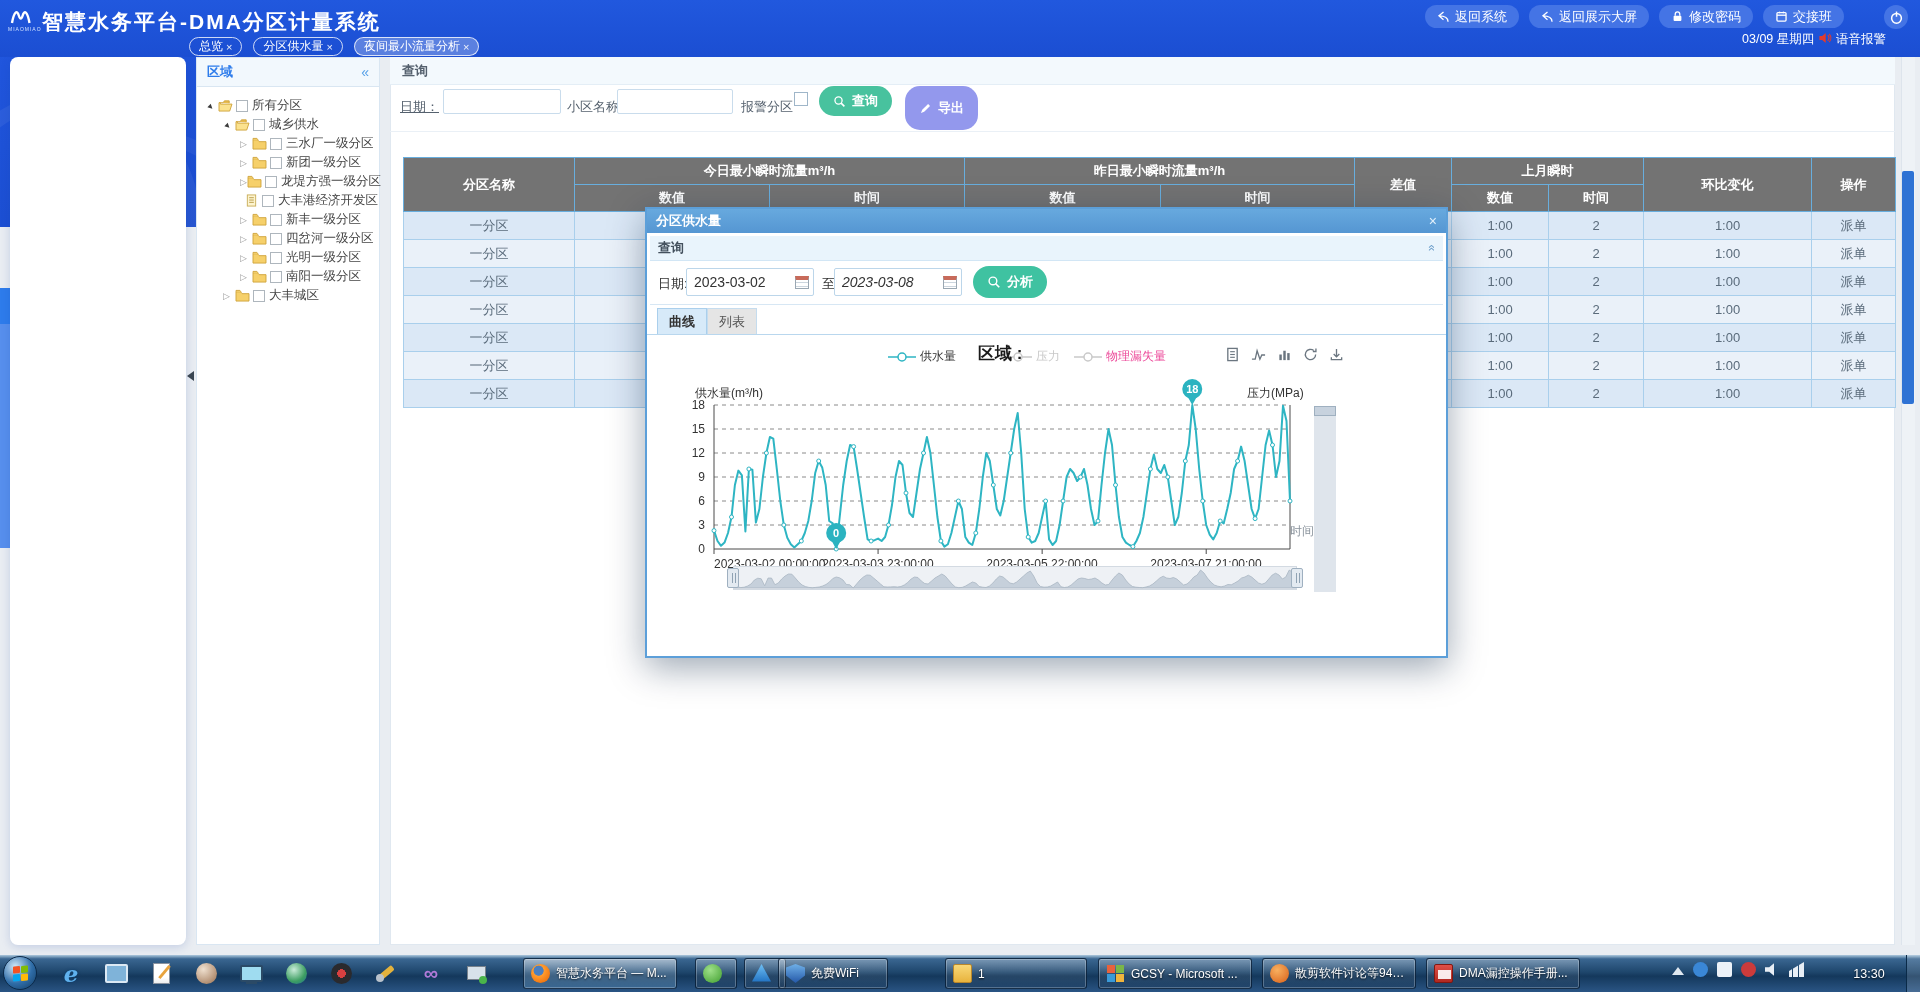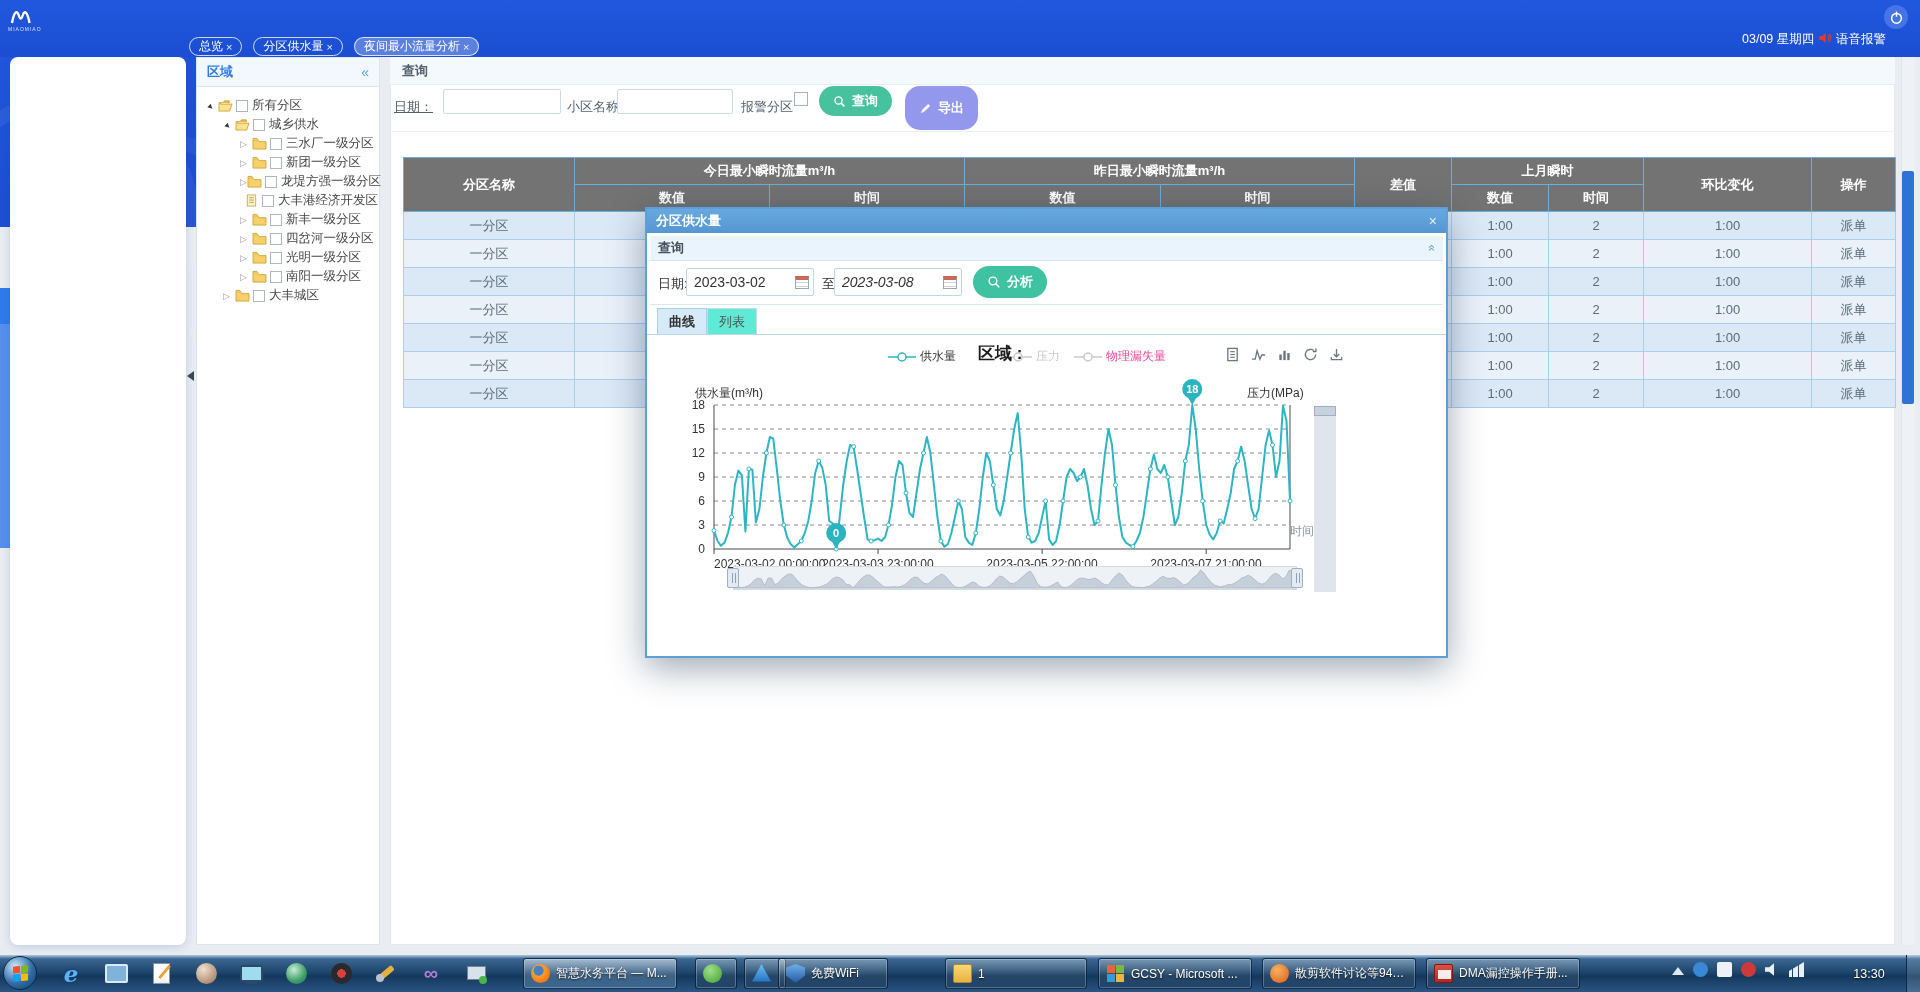--- a/index.html
+++ b/index.html
@@ -101,21 +101,21 @@
   .m-qhd{position:absolute;left:3px;top:27px;width:793px;height:25px;background:#e9f4fc;border-bottom:1px solid #d2e6f5;
     display:flex;align-items:center;justify-content:space-between;padding:0 8px;font-size:13px;font-weight:bold;color:#44515e;}
   .m-qhd .col{color:#6a9cc9;transform:rotate(-90deg);font-size:12px;cursor:pointer;font-weight:normal;}
   .m-form{position:absolute;left:3px;top:52px;width:793px;height:44px;border-bottom:1px solid #d7e7f4;}
   .m-form .flabel{position:absolute;top:14px;font-size:13px;color:#333;}
   .dinput{position:absolute;top:7px;width:128px;height:28px;border:1px solid #bcd6ea;border-radius:2px;background:#fff;
     font-size:14px;color:#333;display:flex;align-items:center;padding:0 24px 0 7px;}
   .calic{position:absolute;right:4px;top:7px;width:14px;height:13px;border:1px solid #9aa7b2;border-top:4px solid #c86a5a;
     background:linear-gradient(#fff 2px,#cdd6de 2px,#cdd6de 3px,#fff 3px,#fff 6px,#cdd6de 6px,#cdd6de 7px,#fff 7px);}
   .m-tabs{position:absolute;left:10px;top:99px;display:flex;}
-  .mtab{width:50px;height:27px;border:1px solid #c5dcee;background:#5eead4;color:#555;font-size:13px;
+  .mtab{width:50px;height:27px;border:1px solid #c5dcee;background:#e5e5e5;color:#555;font-size:13px;
     display:flex;align-items:center;justify-content:center;cursor:pointer;}
   .mtab.active{background:#d7eaf9;border-color:#aacfec;border-bottom:1px solid #d7eaf9;font-weight:bold;color:#333;}
   .m-tabline{position:absolute;left:0;top:125px;width:799px;height:1px;background:#b9d7ee;}
   .lg-item{position:absolute;display:flex;align-items:center;gap:4px;font-size:12px;cursor:pointer;}
   .overlay-label{position:absolute;left:331px;top:133px;font-size:17px;font-weight:bold;color:#1a1a1a;z-index:3;}
   .tb-icons{position:absolute;left:578px;top:138px;display:flex;gap:11px;}
   .tb-icons svg{width:15px;height:15px;color:#6b7680;cursor:pointer;}
   .ax-name{position:absolute;font-size:12px;color:#333;}
   .ylab{position:absolute;width:24px;text-align:right;font-size:12px;color:#333;}
   .xlab{position:absolute;font-size:12px;color:#333;white-space:nowrap;top:348px;}
@@ -279,20 +279,47 @@
   <div class="abs left-blue">
     <div class="wave" style="left:-60px;top:90px;width:260px;height:260px;"></div>
     <div class="wave" style="left:40px;top:130px;width:220px;height:220px;border-color:rgba(255,255,255,.05);"></div>
   </div>
 
   <div class="abs hdr">
     <svg class="abs logo-sq" width="26" height="20" viewBox="0 0 26 20">
       <path d="M2 17 C4 6 7 3 9 10 C10 13.5 11.5 13.5 12.5 10 C14.5 3 17.5 6 19.5 17" fill="none" stroke="#fff" stroke-width="2.4"></path>
     </svg>
     <div class="abs logo-sub">MIAOMIAO</div>
+    <div class="abs hdr-title">智慧水务平台-DMA分区计量系统</div>
+    <div class="abs hdr-btns" id="hdr-btns">
+        <div class="hpill">
+          <svg width="13" height="13" viewBox="0 0 20 20" style="color: rgb(255, 255, 255);">
+            <use href="#ic-back"></use>
+          </svg>
+          <span>返回系统</span>
+        </div>
+        <div class="hpill">
+          <svg width="13" height="13" viewBox="0 0 20 20" style="color: rgb(255, 255, 255);">
+            <use href="#ic-back"></use>
+          </svg>
+          <span>返回展示大屏</span>
+        </div>
+        <div class="hpill">
+          <svg width="13" height="13" viewBox="0 0 20 20" style="color: rgb(255, 255, 255);">
+            <use href="#ic-lock"></use>
+          </svg>
+          <span>修改密码</span>
+        </div>
+        <div class="hpill">
+          <svg width="13" height="13" viewBox="0 0 20 20" style="color: rgb(255, 255, 255);">
+            <use href="#ic-cal"></use>
+          </svg>
+          <span>交接班</span>
+        </div>
+      </div>
     <div class="abs power">
       <svg width="15" height="15" viewBox="0 0 20 20">
           <use href="#ic-power"></use>
         </svg>
     </div>
   </div>
   <div class="abs hdr-tabs" id="hdr-tabs">
       <div class="chip">
         <span>总览</span>
         <span class="x">×</span>
@@ -497,21 +524,21 @@
           <use href="#ic-folder"></use>
         </svg>
         <span class="cb"></span>
         <span>大丰城区</span>
       </div>
     </div>
 
   <div class="abs main"></div>
   <div class="abs qbar">查询</div>
   <div class="abs formrow">
-    <span class="abs flabel" style="left:4px;top:13px;text-decoration:underline;">日期：</span>
+    <span class="abs flabel" style="left:10px;top:13px;text-decoration:underline;">日期：</span>
     <input class="abs tinput" style="left: 53px; top: 4px; width: 118px;">
     <span class="abs flabel" style="left:177px;top:13px;">小区名称</span>
     <input class="abs tinput" style="left: 227px; top: 4px; width: 116px;">
     <span class="abs flabel" style="left:351px;top:13px;">报警分区</span>
     <div class="abs cbx" style="left:404px;top:7px;"></div>
     <button class="abs gbtn" style="left:429px;top:1px;">
       <svg width="13" height="13" viewBox="0 0 20 20" style="color:#fff">
           <use href="#ic-mag"></use>
         </svg>
       <span>查询</span>

